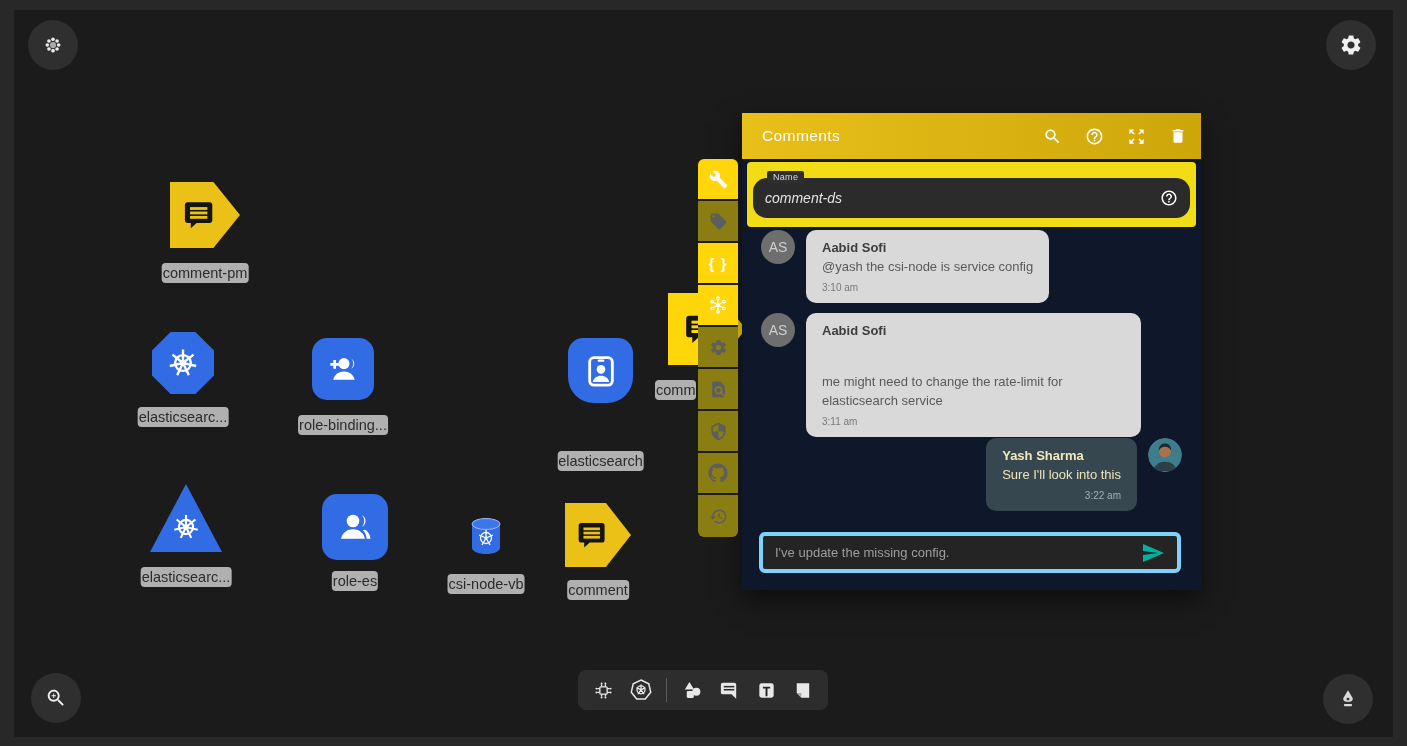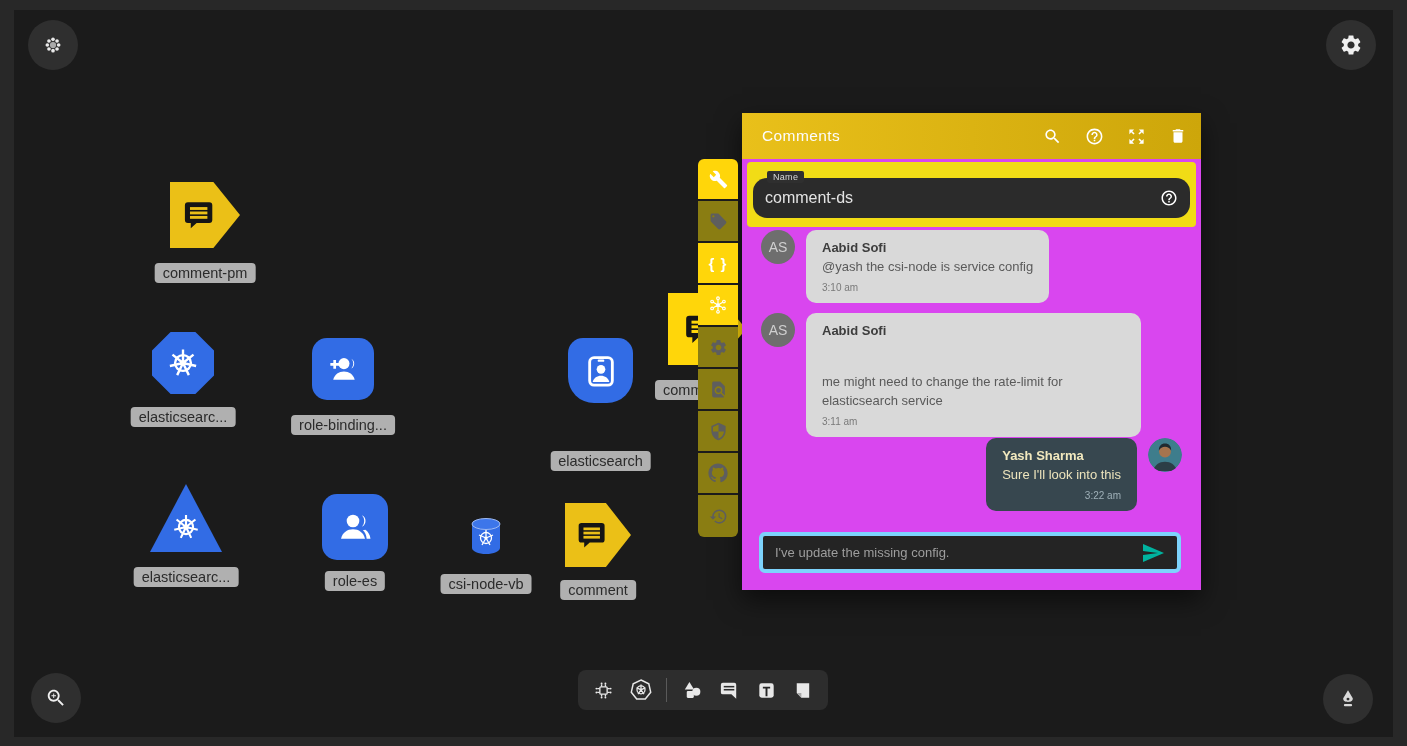--- a/index.html
+++ b/index.html
@@ -13,47 +13,47 @@
 
   
   .node { position:absolute; z-index:1; }
   .shape { display:flex; align-items:center; justify-content:center; }
   .pentagon { background:#EBC017; clip-path:polygon(0 0,62% 0,100% 50%,62% 100%,0 100%); padding-right:12px; }
   .octagon { background:#326CE5; clip-path:polygon(30% 0,70% 0,100% 30%,100% 70%,70% 100%,30% 100%,0 70%,0 30%); }
   .rsquare { background:#326CE5; border-radius:15px; }
   .squircle { background:#326CE5; border-radius:15px 15px 26px 26px; }
   .triangle { background:#326CE5; clip-path:polygon(50% 0,100% 100%,0 100%); padding-top:18px; }
   .chip { position:absolute; left:50%; transform:translateX(-50%); white-space:nowrap;
-    background:#B0B0B0; color:#2B2B2B; font-size:14.5px; padding:2px 8px; border-radius:4px; }
+    background:#B0B0B0; color:#2B2B2B; font-size:14.5px; padding:2px 1px; border-radius:4px; }
   .chip-left { left:-13px; transform:none; }
 
   
   .vtb { position:absolute; left:698px; top:159px; width:40px; border-radius:6px; overflow:hidden; z-index:5; }
   .vtb-cell { height:42px; display:flex; align-items:center; justify-content:center;
     border:none; width:100%; cursor:pointer; border-bottom:2px solid #1B1B1B; }
   .vtb-cell:last-child { border-bottom:none; }
   .vtb-on { background:#FFD60A; }
   .vtb-off { background:#8A7D12; }
   .braces-glyph { color:#fff; font-weight:bold; font-size:15px; letter-spacing:1px; }
 
   
-  .panel { position:absolute; left:742px; top:113px; width:459px; height:477px; background:#d946ef;
+  .panel { position:absolute; left:742px; top:113px; width:459px; height:477px; background:#0f172a;
     z-index:4; box-shadow:0 10px 24px rgba(0,0,0,.55); }
   .panel-header { height:46px; background:linear-gradient(90deg,#E9C01A,#CDA60A);
     display:flex; align-items:center; padding:0 14px 0 20px; }
   .panel-title { flex:1; color:#FCFCFC; font-size:15.5px; letter-spacing:.4px; }
   .panel-header-icons { display:flex; align-items:center; gap:23px; }
   .hicon { background:none; border:none; cursor:pointer; display:flex; align-items:center; }
 
   .name-section { position:absolute; left:5px; right:5px; top:49px; height:65px; background:#F1DC16; border-radius:4px; }
   .name-input-wrap { position:absolute; left:6px; right:6px; top:16px; bottom:9px; background:#2B2B2B;
     border-radius:14px; display:flex; align-items:center; padding:0 12px; }
   .name-tab { position:absolute; top:-7px; left:14px; background:#2F2F2F; color:#D8D8D8;
     font-size:9px; padding:1px 6px; border-radius:2px; letter-spacing:.3px; }
-  .name-input { flex:1; background:transparent; border:none; outline:none; color:#E3E3E3; font-size:16px; }
+  .name-input { flex:1; background:transparent; border:none; outline:none; color:#E3E3E3; font-size:14px;font-style:italic; }
 
   .msg { position:absolute; display:flex; gap:11px; align-items:flex-start; }
   .avatar { width:34px; height:34px; border-radius:50%; background:#6E6E6E; color:#CFCFCF;
     display:flex; align-items:center; justify-content:center; font-size:14px; flex:0 0 auto; }
   .avatar-photo { width:34px; height:34px; border-radius:50%; overflow:hidden; flex:0 0 auto; }
   .bubble { background:#D9D9D9; border-radius:10px; padding:9px 16px 8px; max-width:335px;
     color:#5A5A5A; font-size:13px; line-height:1.45; }
   .bubble .author { font-weight:bold; color:#3D3D3D; }
   .bubble .time { font-size:10px; color:#7A7A7A; margin-top:4px; }
   .bubble-dark { background:#37474F; color:#EDE4BC; }

